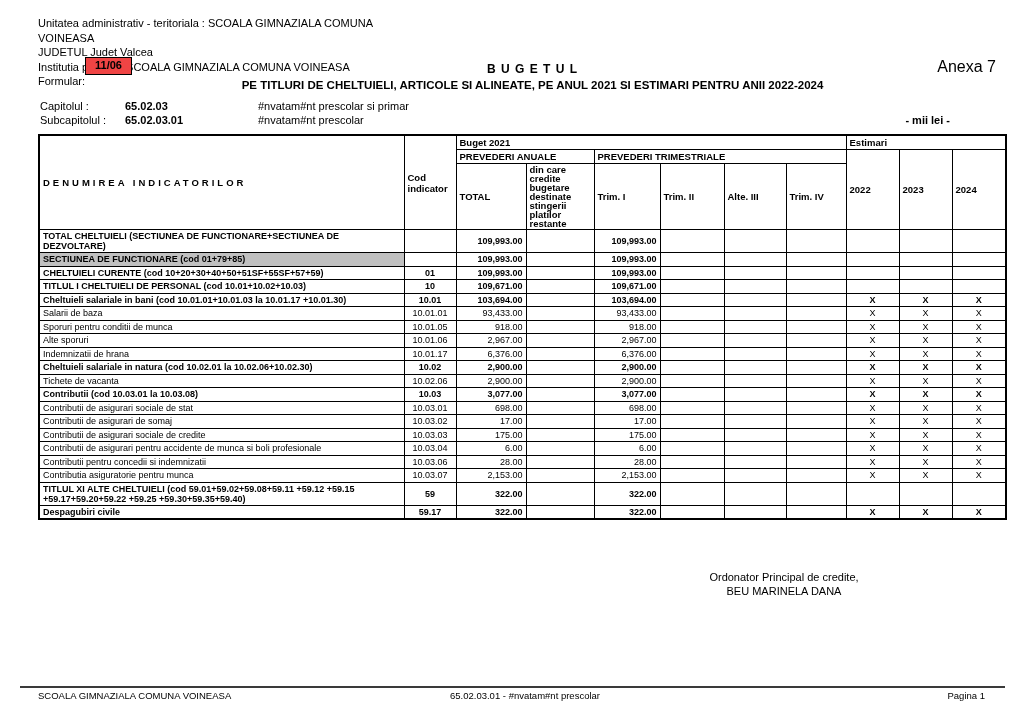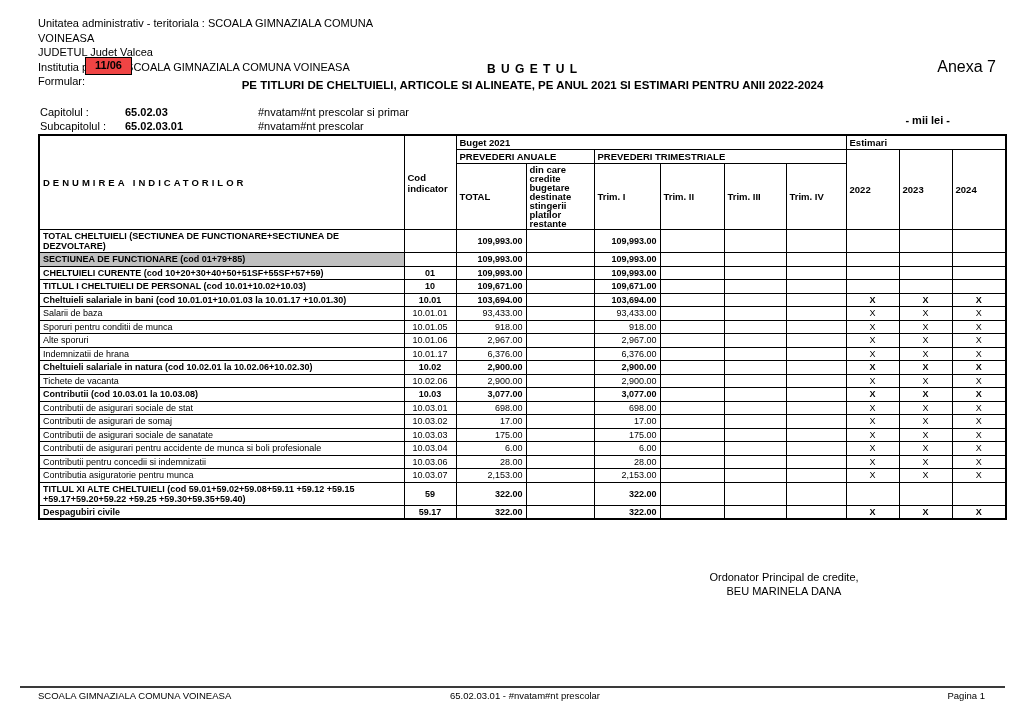--- a/index.html
+++ b/index.html
@@ -19,21 +19,21 @@
 
   
   #anexa { right:28px; top:14px; font-size:16px;margin-top:44px; }
 
   
   #title-block { left:160px; top:62px; width:745px; text-align:center; }
   #title-line1 { font-size:12px; font-weight:bold; letter-spacing:1px; }
   #title-line2 { font-size:11.5px; font-weight:bold; margin-top:3px; }
 
   
-  #chapter-block { left:40px; top:106px; width:600px; font-size:11px; }
+  #chapter-block { left:40px; top:100px; width:600px; font-size:11px; }
   .cap-row { position:relative; height:14px; }
   .cap-label { position:absolute; left:0; }
   .cap-cod { position:absolute; left:85px; font-weight:bold; }
   .cap-name { position:absolute; left:218px; }
 
   #mii-lei { right:74px; top:114px; font-size:11px; font-weight:bold; }
 
   
   #budget-table { position:absolute; left:38px; top:134px; width:967px;
     border-collapse:collapse; table-layout:fixed; }
@@ -131,21 +131,21 @@
       <th colspan="4" class="h-prev">PREVEDERI TRIMESTRIALE</th>
       <th rowspan="2" class="sep-left">2022</th>
       <th rowspan="2">2023</th>
       <th rowspan="2">2024</th>
     </tr>
     <tr>
       <th>TOTAL</th>
       <th class="h-dincare">din care credite bugetare destinate stingerii platilor restante</th>
       <th>Trim. I</th>
       <th>Trim. II</th>
-      <th>Trim. III</th>
+      <th>Alte. III</th>
       <th>Trim. IV</th>
     </tr>
   </thead>
   <tbody>
       <tr class="bold">
     <td class="cell-name">TOTAL CHELTUIELI  (SECTIUNEA DE FUNCTIONARE+SECTIUNEA DE DEZVOLTARE)</td>
     <td class="cell-cod"></td>
     <td class="cell-num">109,993.00</td>
     <td class="cell-num"></td>
     <td class="cell-num">109,993.00</td>
@@ -319,21 +319,21 @@
     <td class="cell-num"></td>
     <td class="cell-num">17.00</td>
     <td class="cell-num"></td>
     <td class="cell-num"></td>
     <td class="cell-num"></td>
     <td class="cell-x sep-left">X</td>
     <td class="cell-x">X</td>
     <td class="cell-x">X</td>
   </tr>
       <tr>
-    <td class="cell-name">Contributii de asigurari sociale de sanatate</td>
+    <td class="cell-name">Contributii de asigurari sociale de credite</td>
     <td class="cell-cod">10.03.03</td>
     <td class="cell-num">175.00</td>
     <td class="cell-num"></td>
     <td class="cell-num">175.00</td>
     <td class="cell-num"></td>
     <td class="cell-num"></td>
     <td class="cell-num"></td>
     <td class="cell-x sep-left">X</td>
     <td class="cell-x">X</td>
     <td class="cell-x">X</td>

